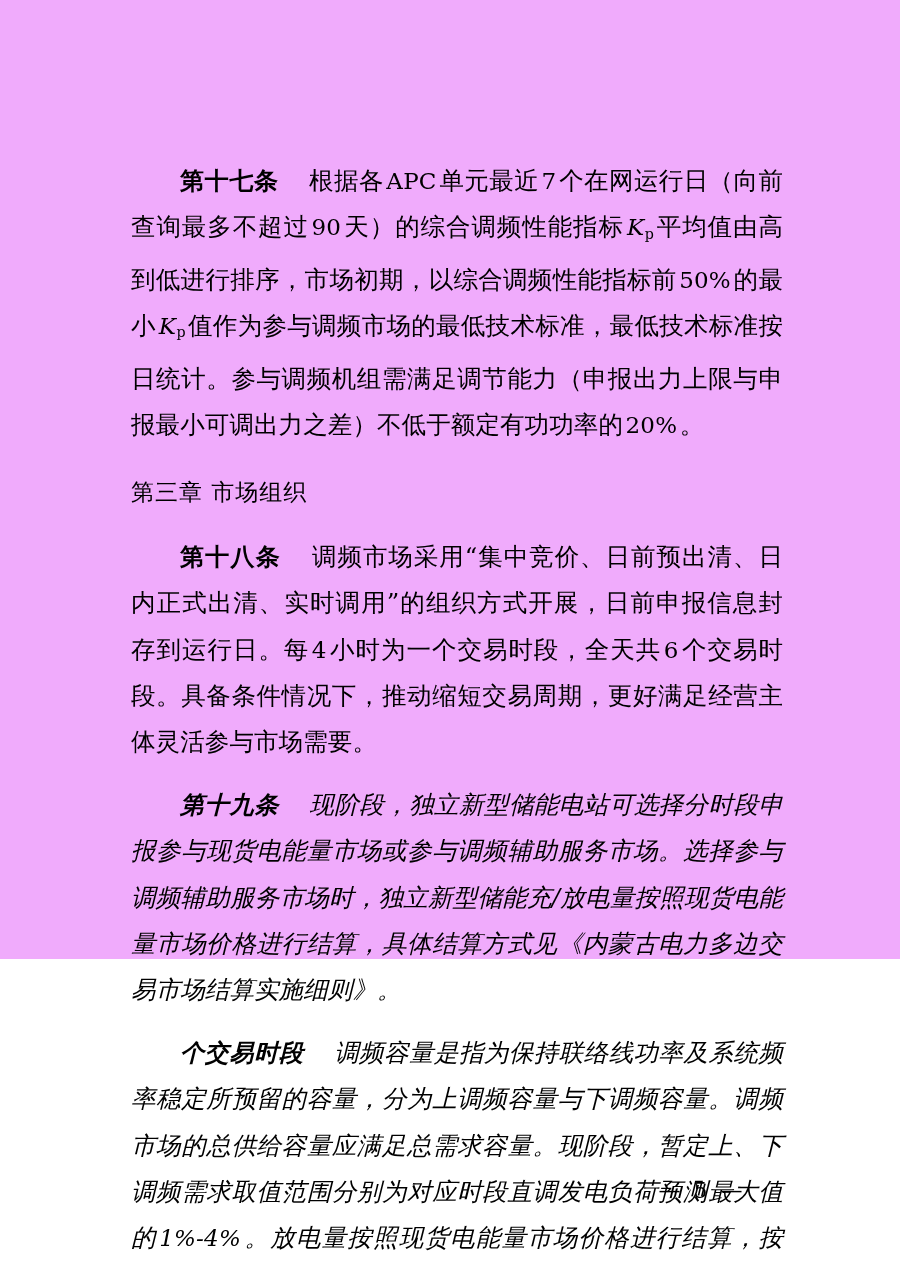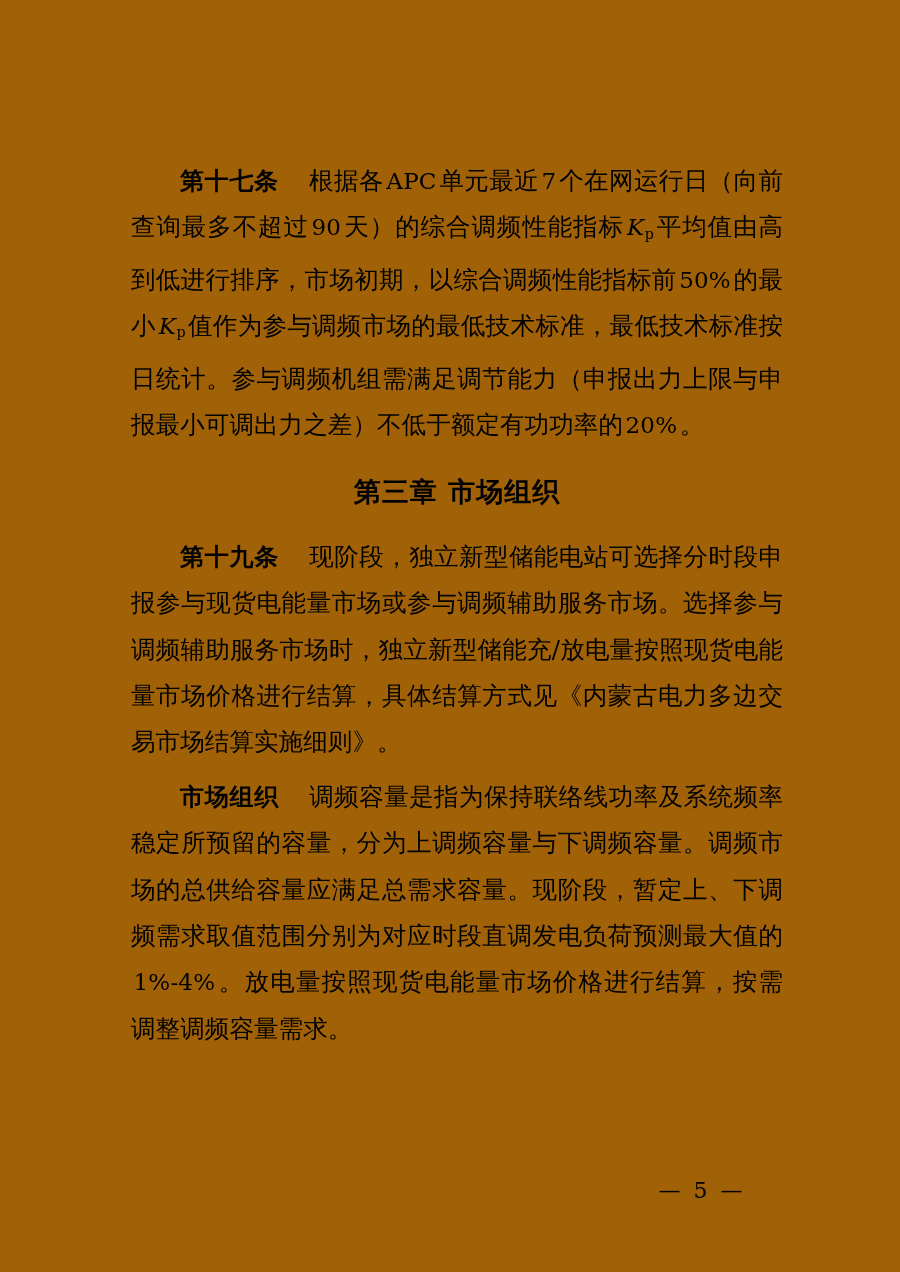--- a/index.html
+++ b/index.html
@@ -15,22 +15,22 @@
     font-family: "DejaVu Serif", "Liberation Serif", serif;
     color: #000000;
     -webkit-font-smoothing: antialiased;
   }
 
   .page {
     position: absolute;
     left: 0;
     top: 0;
     width: 900px;
-    height: 1272px;
-    background: #a16207;
+    height: 959px;
+    background: #f0abfc;
   }
 
   .content {
     position: absolute;
     left: 131px;
     top: 158px;
     width: 652px;
   }
 
   
@@ -38,21 +38,22 @@
     font-size: 24.5px;
     line-height: 46.4px;
     text-align: justify;
     text-align-last: left;
     text-justify: inter-character;
     margin: 0;
     letter-spacing: 0.1px;
     font-family: "DejaVu Serif", "Liberation Serif", serif;
   }
   .para + .para {
-    margin-top: 8px;
+    margin-top: 16px;
+    font-style: italic;
   }
 
   .indent {
     text-indent: 49px;
   }
 
   
   .art-label {
     font-family: "DejaVu Sans", "Liberation Sans", sans-serif;
     font-weight: 700;
@@ -82,23 +83,23 @@
   .lat {
     font-family: "DejaVu Serif", "Liberation Serif", serif;
     font-size: 23px;
     padding: 0 2.5px;
     letter-spacing: 0.2px;
   }
 
   
   .chapter-heading {
     font-family: "DejaVu Sans", "Liberation Sans", sans-serif;
-    font-weight: 700;
-    font-size: 27px;
-    text-align: center;
+    font-weight: 400;
+    font-size: 23px;
+    text-align: left;
     letter-spacing: 1px;
     margin: 0;
     padding: 21px 0 20px 0;
     line-height: 44px;
   }
 
   
   .footer {
     position: absolute;
     left: 0;
@@ -121,24 +122,25 @@
 <body>
 
 <div class="page">
 
   <div class="content">
 
     <p class="para indent"><span class="art-label">第十七条</span><span class="gap-wide"></span><span>根据各</span><span class="lat">APC</span><span>单元最近</span><span class="lat">7</span><span>个在网运行日（向前查询最多不超过</span><span class="lat">90</span><span>天）的综合调频性能指标</span><span class="var"><span>K</span><sub>p</sub></span><span>平均值由高到低进行排序，市场初期，以综合调频性能指标前</span><span class="lat">50%</span><span>的最小</span><span class="var"><span>K</span><sub>p</sub></span><span>值作为参与调频市场的最低技术标准，最低技术标准按日统计。参与调频机组需满足调节能力（申报出力上限与申报最小可调出力之差）不低于额定有功功率的</span><span class="lat">20%</span><span>。</span></p>
 
     <h2 class="chapter-heading">第三章 市场组织</h2>
 
+    <p class="para indent"><span class="art-label">第十八条</span><span class="gap-wide"></span><span>调频市场采用“集中竞价、日前预出清、日内正式出清、实时调用”的组织方式开展，日前申报信息封存到运行日。每</span><span class="lat">4</span><span>小时为一个交易时段，全天共</span><span class="lat">6</span><span>个交易时段。具备条件情况下，推动缩短交易周期，更好满足经营主体灵活参与市场需要。</span></p>
 
     <p class="para indent"><span class="art-label">第十九条</span><span class="gap-wide"></span><span>现阶段，独立新型储能电站可选择分时段申报参与现货电能量市场或参与调频辅助服务市场。选择参与调频辅助服务市场时，独立新型储能充/放电量按照现货电能量市场价格进行结算，具体结算方式见《内蒙古电力多边交易市场结算实施细则》。</span></p>
 
-    <p class="para indent"><span class="art-label">市场组织</span><span class="gap-wide"></span><span>调频容量是指为保持联络线功率及系统频率稳定所预留的容量，分为上调频容量与下调频容量。调频市场的总供给容量应满足总需求容量。现阶段，暂定上、下调频需求取值范围分别为对应时段直调发电负荷预测最大值的</span><span class="lat">1%-4%</span><span>。放电量按照现货电能量市场价格进行结算，按需调整调频容量需求。</span></p>
+    <p class="para indent"><span class="art-label">个交易时段</span><span class="gap-wide"></span><span>调频容量是指为保持联络线功率及系统频率稳定所预留的容量，分为上调频容量与下调频容量。调频市场的总供给容量应满足总需求容量。现阶段，暂定上、下调频需求取值范围分别为对应时段直调发电负荷预测最大值的</span><span class="lat">1%-4%</span><span>。放电量按照现货电能量市场价格进行结算，按需调整调频容量需求。</span></p>
 
   </div>
 
   <div class="footer">
     <span class="page-number">— 5 —</span>
   </div>
 
 </div>
 
 </body></html>

